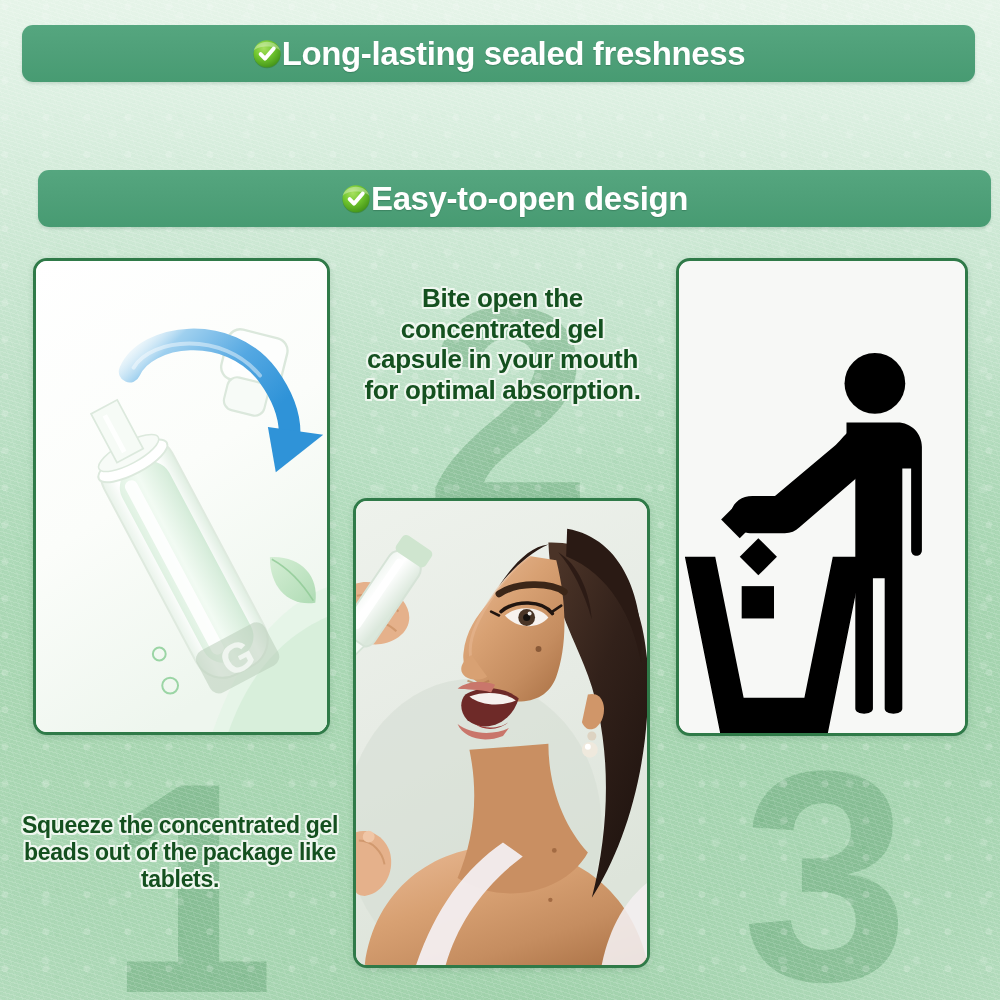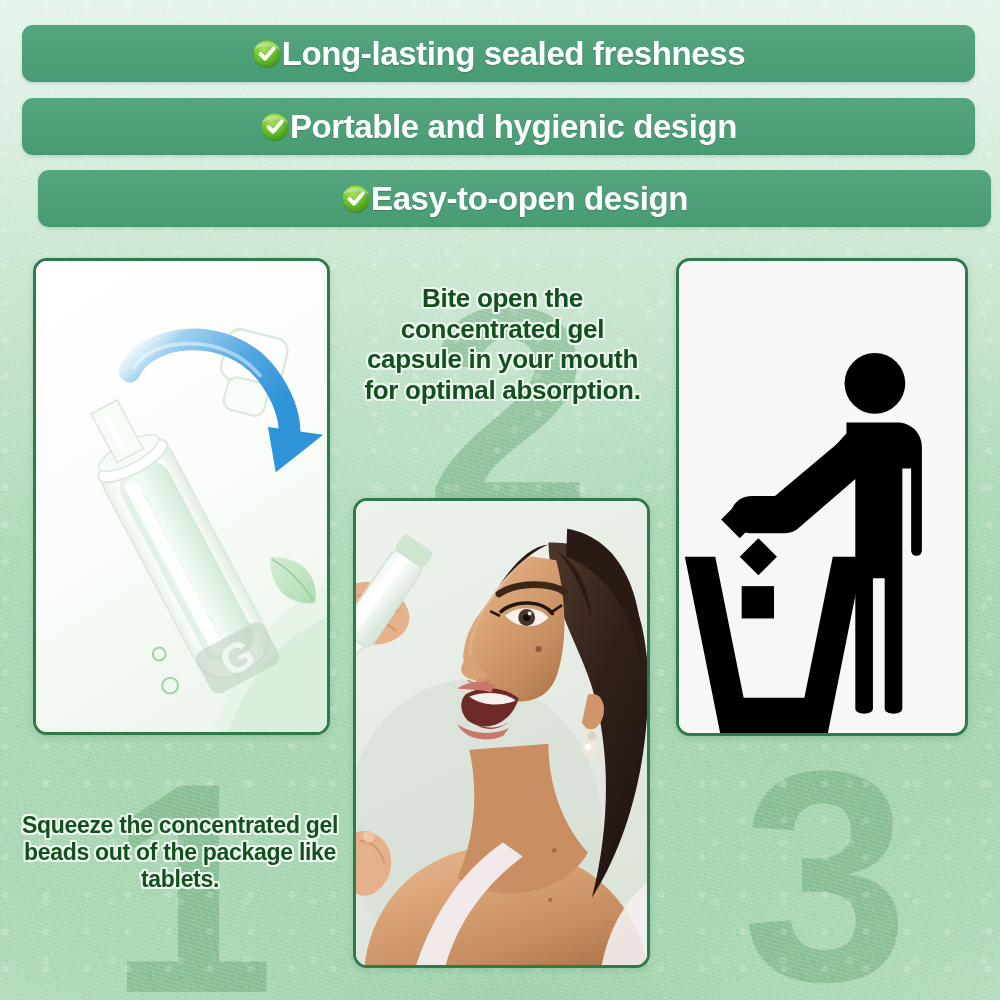--- a/index.html
+++ b/index.html
@@ -169,31 +169,20 @@
         </defs>
         <circle cx="20" cy="21" r="18" fill="#2f7512" opacity=".45"></circle>
         <circle cx="20" cy="19.5" r="18" fill="url(#cg1)"></circle>
         <path d="M20 3.5 C29 3.5 36.5 9 37.6 15.5 C31 8 9 8 2.4 15.5 C3.5 9 11 3.5 20 3.5 Z" fill="#ffffff" opacity=".34"></path>
         <path d="M11.5 20.2 L17.3 26.2 L29 12.6" fill="none" stroke="#ffffff" stroke-width="5.2" stroke-linecap="round" stroke-linejoin="round"></path>
       </svg>
       <span class="banner-label">Long-lasting sealed freshness</span>
     </div>
   </div>
 
-  <div class="banner" style="top:98px;">
-    <div class="banner-inner">
-      <svg class="check-icon" viewBox="0 0 40 40">
-        <circle cx="20" cy="21" r="18" fill="#2f7512" opacity=".45"></circle>
-        <circle cx="20" cy="19.5" r="18" fill="url(#cg1)"></circle>
-        <path d="M20 3.5 C29 3.5 36.5 9 37.6 15.5 C31 8 9 8 2.4 15.5 C3.5 9 11 3.5 20 3.5 Z" fill="#ffffff" opacity=".34"></path>
-        <path d="M11.5 20.2 L17.3 26.2 L29 12.6" fill="none" stroke="#ffffff" stroke-width="5.2" stroke-linecap="round" stroke-linejoin="round"></path>
-      </svg>
-      <span class="banner-label">Portable and hygienic design</span>
-    </div>
-  </div>
 
   <div class="banner" style="top:170px;margin-left:16px;">
     <div class="banner-inner">
       <svg class="check-icon" viewBox="0 0 40 40">
         <circle cx="20" cy="21" r="18" fill="#2f7512" opacity=".45"></circle>
         <circle cx="20" cy="19.5" r="18" fill="url(#cg1)"></circle>
         <path d="M20 3.5 C29 3.5 36.5 9 37.6 15.5 C31 8 9 8 2.4 15.5 C3.5 9 11 3.5 20 3.5 Z" fill="#ffffff" opacity=".34"></path>
         <path d="M11.5 20.2 L17.3 26.2 L29 12.6" fill="none" stroke="#ffffff" stroke-width="5.2" stroke-linecap="round" stroke-linejoin="round"></path>
       </svg>
       <span class="banner-label">Easy-to-open design</span>

